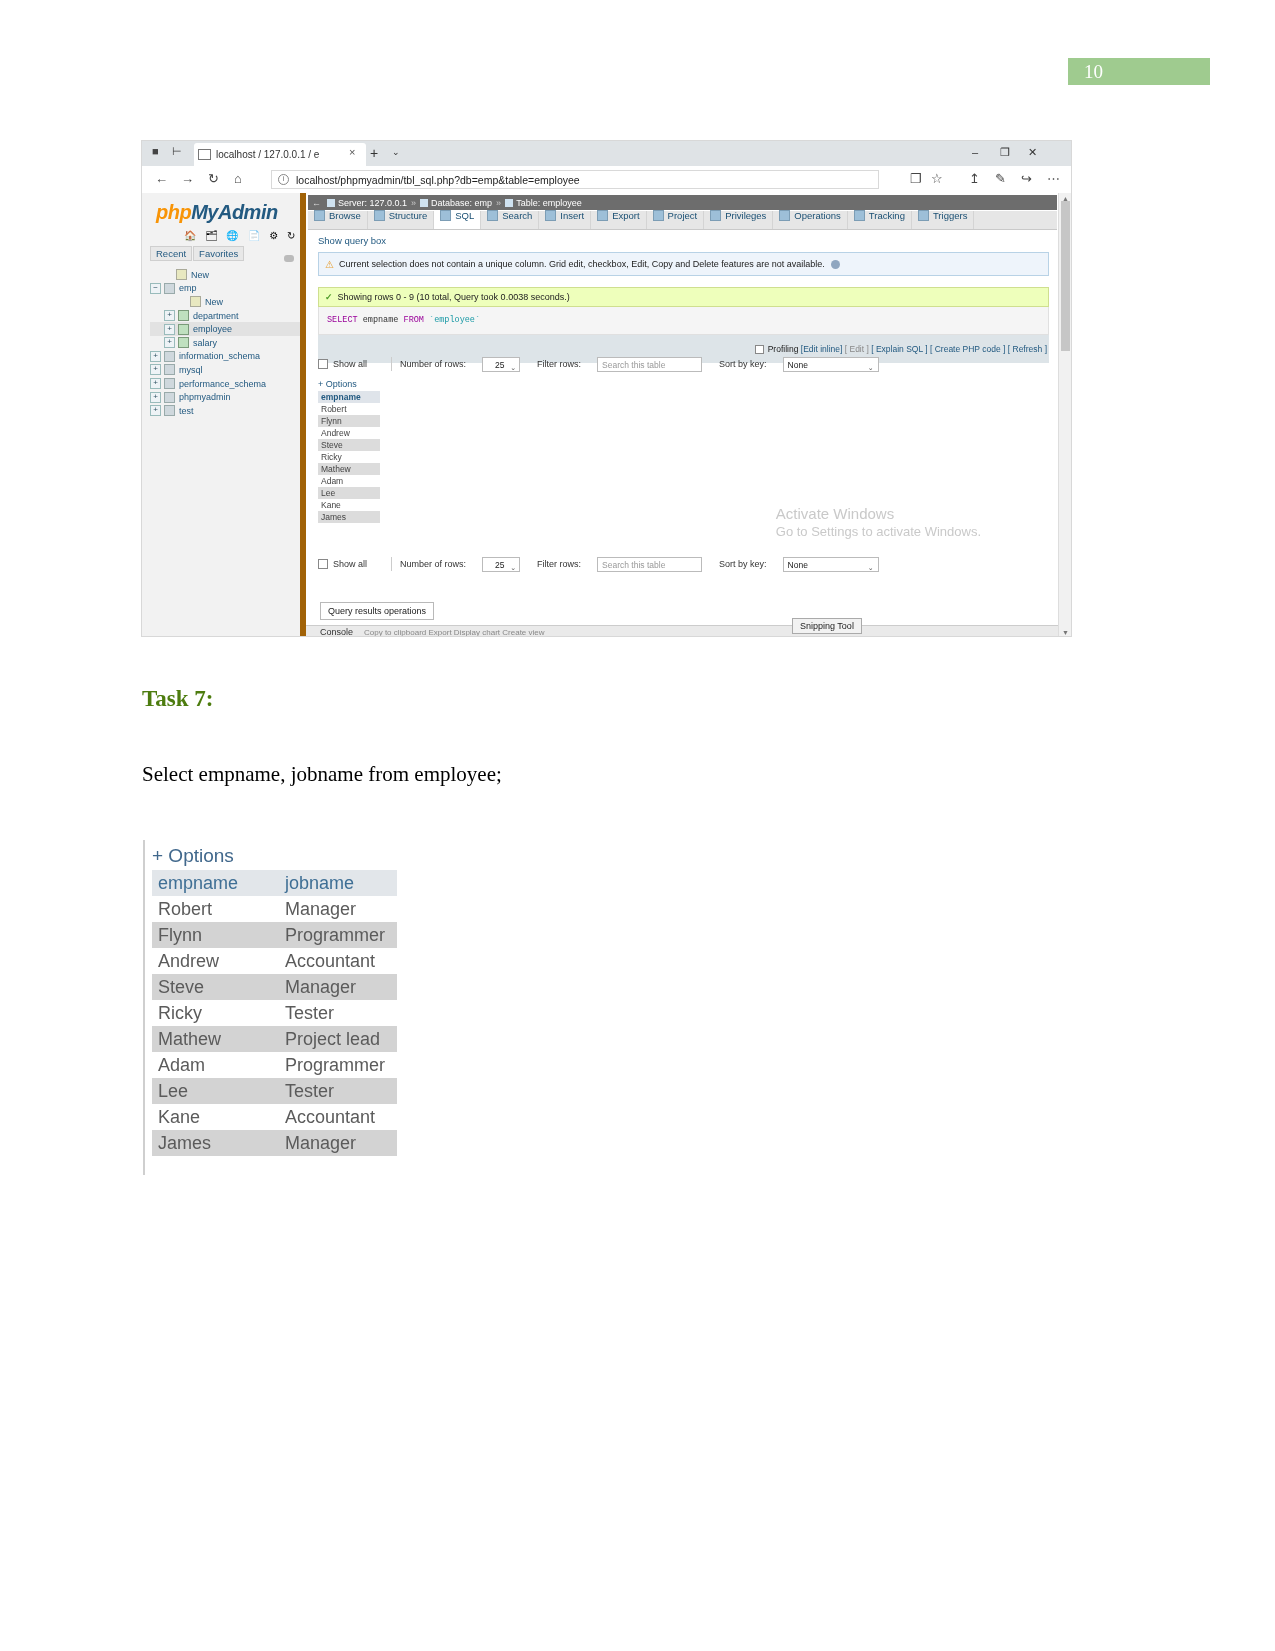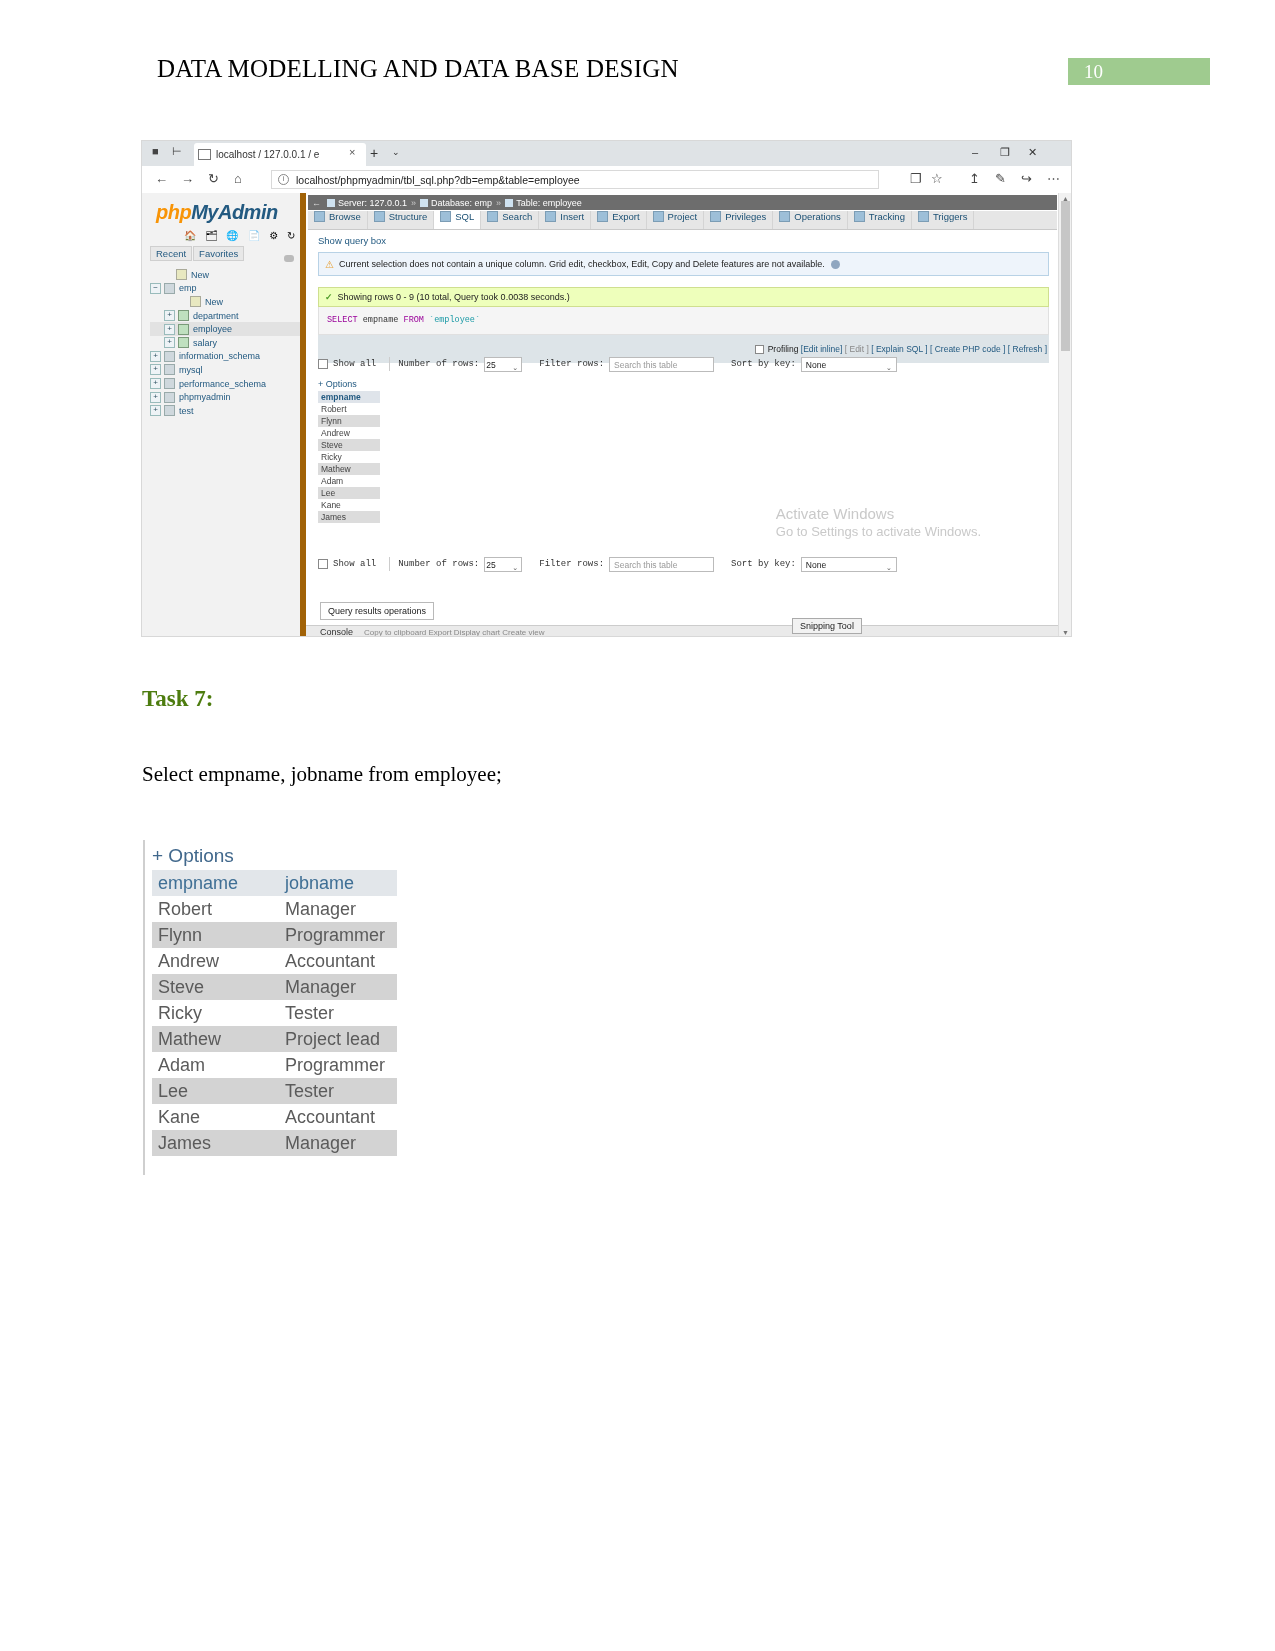--- a/index.html
+++ b/index.html
@@ -72,21 +72,21 @@
   .newi{display:inline-block;width:9px;height:9px;background:#e8e8c0;border:1px solid #aa9;margin-right:4px;flex:none;}
   .gear-dot{position:absolute;right:6px;top:62px;width:10px;height:7px;background:#bbb;border-radius:3px;}
   
   .content{position:absolute;left:164px;top:0;right:0;height:100%;background:#fff;}
   .breadcrumb{position:absolute;left:2px;top:2px;right:14px;height:15px;background:#6d6d6d;color:#fff;
               font-size:9px;display:flex;align-items:center;padding-left:4px;box-sizing:border-box;}
   .bc-back{color:#ddd;margin-right:6px;}
   .bc-ico{display:inline-block;width:8px;height:8px;background:#cfe2f0;margin:0 3px 0 0;flex:none;}
   .bc-sep{margin:0 4px;color:#ccc;}
   .tabs{position:absolute;left:2px;top:18px;right:14px;height:19px;background:#e6e6e6;border-bottom:1px solid #c9c9c9;display:flex;box-sizing:border-box;}
-  .ptab{display:flex;align-items:flex-start;font-size:9.5px;color:#1a4f73;padding:0 6px;border-right:1px solid #d4d4d4;white-space:nowrap;}
+  .ptab{display:flex;align-items:flex-end;font-size:9.5px;color:#1a4f73;padding:8px 6px;border-right:1px solid #d4d4d4;white-space:nowrap;}
   .ptab.active{background:#fff;}
   .ptab i{display:inline-block;width:9px;height:9px;margin-right:4px;background:#9dbfd8;border:1px solid #7c9db5;flex:none;}
   .showq{position:absolute;left:12px;top:42px;font-size:9.5px;color:#235a81;}
   .warn{position:absolute;left:12px;top:59px;right:22px;height:24px;background:#eef4fb;border:1px solid #b8d2e6;
         display:flex;align-items:center;font-size:9px;color:#222;padding-left:6px;box-sizing:border-box;}
   .warn .tri{color:#e8a33d;margin-right:5px;font-size:10px;}
   .warn .q{display:inline-block;width:9px;height:9px;border-radius:50%;background:#8fa6c0;margin-left:6px;}
   .ok{position:absolute;left:12px;top:94px;right:22px;height:20px;background:#eeffbb;border:1px solid #cfdf8f;
       display:flex;align-items:center;font-size:9px;color:#222;padding-left:6px;box-sizing:border-box;}
   .ok .chk{color:#4a9a27;margin-right:5px;font-weight:bold;}
@@ -95,28 +95,28 @@
   .kw{color:#990099;} .tbl{color:#1a9aa6;} .col{color:#333;}
   .links{position:absolute;left:12px;top:142px;right:22px;height:28px;background:#dde4e8;
          display:flex;align-items:center;justify-content:flex-end;font-size:8.5px;color:#222;padding-right:2px;box-sizing:border-box;}
   .links .cb{width:7px;height:7px;border:1px solid #888;background:#fff;margin-right:4px;display:inline-block;}
   .links a{color:#235a81;text-decoration:none;}
   .links .grey{color:#888;}
   .ctrlbar{position:absolute;left:12px;right:22px;height:22px;display:flex;align-items:center;font-size:9px;color:#333;}
   .ctrlbar .cb{width:8px;height:8px;border:1px solid #888;background:#fff;margin-right:5px;display:inline-block;flex:none;}
   .vsep{width:1px;height:14px;background:#ccc;margin:0 8px;}
   .mini-sel{display:inline-block;width:38px;height:15px;border:1px solid #bbb;background:#fff;font-size:8.5px;
-            color:#222;position:relative;padding-left:1px;line-height:14px;box-sizing:border-box;}
+            color:#222;position:relative;padding-left:12px;line-height:14px;box-sizing:border-box;}
   .mini-sel .cv{position:absolute;right:3px;top:3px;font-size:7px;color:#555;}
   .big-sel{display:inline-block;width:96px;height:15px;border:1px solid #bbb;background:#fff;font-size:8.5px;
            color:#222;position:relative;padding-left:4px;line-height:14px;box-sizing:border-box;}
   .big-sel .cv{position:absolute;right:4px;top:3px;font-size:7px;color:#555;}
   .txtin{display:inline-block;width:105px;height:15px;border:1px solid #bbb;background:#fff;font-size:8.5px;
          color:#999;padding-left:4px;line-height:14px;box-sizing:border-box;}
-  .lbl{margin-right:5px;font-family:Liberation Mono, monospace;}
+  .lbl{margin-right:16px;}
   .optlink{position:absolute;left:12px;font-size:9px;color:#235a81;}
   .restbl{position:absolute;left:12px;font-size:8.5px;color:#444;width:62px;}
   .restbl .hd{background:#dfe4ea;color:#235a81;font-weight:bold;padding:1px 3px;height:10px;line-height:10px;}
   .restbl .rw{padding:1px 3px;height:10px;line-height:10px;}
   .restbl .rw.alt{background:#dcdcdc;}
   .watermark{position:absolute;right:90px;top:312px;color:#c9c9c9;font-family:"Liberation Sans",sans-serif;margin-left:40px;}
   .wm1{font-size:15px;} .wm2{font-size:13px;margin-top:2px;}
   .qro{position:absolute;left:14px;bottom:18px;background:#fff;border:1px solid #b9b9b9;
        font-size:9px;color:#222;padding:3px 7px;}
   .console{position:absolute;left:0;bottom:0;width:100%;height:12px;background:#eaeaea;border-top:1px solid #ccc;}
@@ -138,21 +138,20 @@
   .rt-table th{background:#e2e6ea;color:#3f6f95;text-align:left;font-weight:normal;
                padding:2px 6px;height:22px;}
   .rt-table td{padding:2px 6px;height:22px;color:#5b5b5b;}
   .rt-table tr.alt td{background:#d3d3d3;}
   .rt-table .c1{width:115px;}
 </style>
 </head>
 <body>
 
 <div class="doc-header">
-  <div class="doc-title">DATA MODELLING AND DATA BASE DESIGN</div>
   <div class="page-badge">10</div>
 </div>
 
 <div class="shot">
 
   <div class="tabstrip">
     <span class="tb-ico" style="left:10px;">■</span>
     <span class="tb-ico" style="left:30px;">⊢</span>
     <div class="tab">
       <span class="tab-ico"></span>

